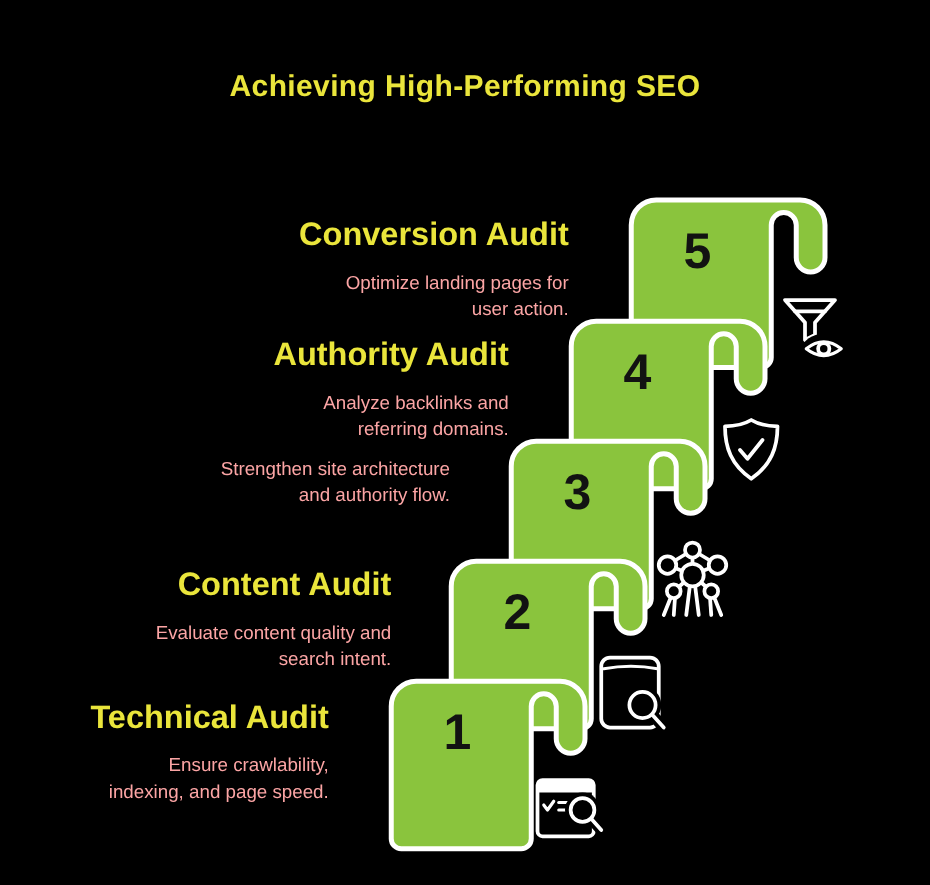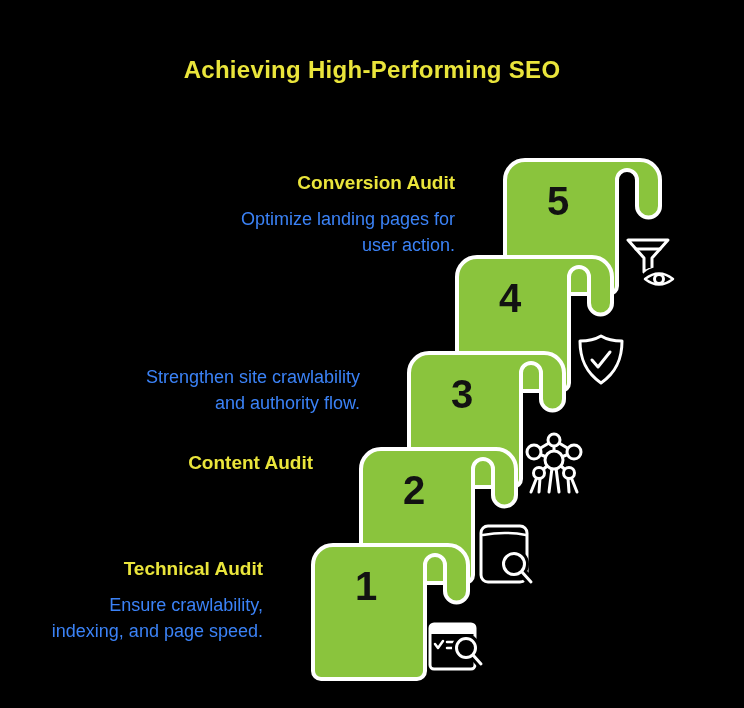--- a/index.html
+++ b/index.html
@@ -6,22 +6,22 @@
   .canvas{
     position:relative;width:744px;height:708px;background:#000000;overflow:hidden;
     font-family:"Liberation Sans","DejaVu Sans",sans-serif;
     margin-top:12px;
   }
   .main-title{
     position:absolute;top:44px;left:0;width:744px;text-align:center;
     color:#EAE53B;font-size:24px;font-weight:bold;letter-spacing:.3px;margin:0;
   }
   .label{position:absolute;width:280px;text-align:right;}
-  .step-title{color:#EAE53B;font-size:19px;font-weight:bold;margin:0 0 13px 0;}
-  .step-desc{color:#3b82f6;font-size:18px;line-height:1.42;white-space:pre-line;margin:0;font-weight:500;text-align:right;}
+  .step-title{color:#EAE53B;font-size:26px;font-weight:bold;margin:0 0 13px 0;}
+  .step-desc{color:#fca5a5;font-size:15px;line-height:1.42;white-space:pre-line;margin:0;font-weight:500;text-align:right;}
   .label-1{right:481px;top:546px;}
   .label-2{right:431px;top:440px;}
   .label-3{right:384px;top:353px;}
   .label-4{right:337px;top:256px;}
   .label-5{right:289px;top:160px;}
   .ribbon{position:absolute;width:163px;height:142px;}
   .ribbon svg{position:absolute;left:0;top:0;}
   .ribbon-1{left:309px;top:529px;z-index:50;}
   .ribbon-2{left:357px;top:433px;z-index:40;}
   .ribbon-3{left:405px;top:337px;z-index:30;}
@@ -63,33 +63,38 @@
     <span class="num">5</span>
   </div>
   <svg class="icon icon-5" width="58" height="60" viewBox="0 0 58 60">
     <path class="ico-stroke" d="M6,8 H46 L30,26 V36 L22,40 V26 Z"></path>
     <path class="ico-stroke" d="M14,17 H38"></path>
     <ellipse class="ico-halo" cx="37" cy="47" rx="17" ry="12"></ellipse>
     <path class="ico-thin" d="M23,47 Q37,36 51,47 Q37,58 23,47 Z"></path>
     <circle class="ico-stroke" cx="37" cy="47" r="4.5"></circle>
   </svg>
 
+  <div class="label label-4">
+    <div class="step-title">Authority Audit</div>
+    <div class="step-desc">Analyze backlinks and
+referring domains.</div>
+  </div>
   <div class="ribbon ribbon-4">
     <svg width="163" height="142" viewBox="-4 -4 163 142">
       <path class="ribbon-path" d="M 20,0 H 135 A 20,20 0 0 1 155,20 V 46 A 11.5,11.5 0 0 1 132,46 V 20 A 10,10 0 0 0 112,20 V 126 A 8,8 0 0 1 104,134 H 8 A 8,8 0 0 1 0,126 V 20 A 20,20 0 0 1 20,0 Z" fill="#8AC43D"></path>
     </svg>
     <span class="num">4</span>
   </div>
   <svg class="icon icon-4" width="50" height="52" viewBox="0 0 50 52">
     <path class="ico-stroke" d="M25,2 C20,5 13,7 4,7 C4,24 9,38 25,49 C41,38 46,24 46,7 C37,7 30,5 25,2 Z"></path>
     <path class="ico-stroke" d="M16,26 L22,33 L34,18"></path>
   </svg>
 
   <div class="label label-3">
-    <div class="step-desc">Strengthen site crawlability
+    <div class="step-desc">Strengthen site architecture
 and authority flow.</div>
   </div>
   <div class="ribbon ribbon-3">
     <svg width="163" height="142" viewBox="-4 -4 163 142">
       <path class="ribbon-path" d="M 20,0 H 135 A 20,20 0 0 1 155,20 V 46 A 11.5,11.5 0 0 1 132,46 V 20 A 10,10 0 0 0 112,20 V 126 A 8,8 0 0 1 104,134 H 8 A 8,8 0 0 1 0,126 V 20 A 20,20 0 0 1 20,0 Z" fill="#8AC43D"></path>
     </svg>
     <span class="num">3</span>
   </div>
   <svg class="icon icon-3" width="62" height="64" viewBox="0 0 62 64">
     <g class="ico-stroke">
@@ -110,20 +115,22 @@
     <circle class="node" cx="30" cy="10" r="6"></circle>
     <circle class="node" cx="10" cy="22" r="7"></circle>
     <circle class="node" cx="50" cy="22" r="7"></circle>
     <circle class="node" cx="30" cy="30" r="9"></circle>
     <circle class="node" cx="15" cy="43" r="5.5"></circle>
     <circle class="node" cx="45" cy="43" r="5.5"></circle>
   </svg>
 
   <div class="label label-2">
     <div class="step-title">Content Audit</div>
+    <div class="step-desc">Evaluate content quality and
+search intent.</div>
   </div>
   <div class="ribbon ribbon-2">
     <svg width="163" height="142" viewBox="-4 -4 163 142">
       <path class="ribbon-path" d="M 20,0 H 135 A 20,20 0 0 1 155,20 V 46 A 11.5,11.5 0 0 1 132,46 V 20 A 10,10 0 0 0 112,20 V 126 A 8,8 0 0 1 104,134 H 8 A 8,8 0 0 1 0,126 V 20 A 20,20 0 0 1 20,0 Z" fill="#8AC43D"></path>
     </svg>
     <span class="num">2</span>
   </div>
   <svg class="icon icon-2" width="56" height="66" viewBox="0 0 56 66">
     <rect class="ico-stroke" x="3" y="6" width="46" height="56" rx="7"></rect>
     <path class="ico-thin" d="M5,15 Q27,11 48,15"></path>

